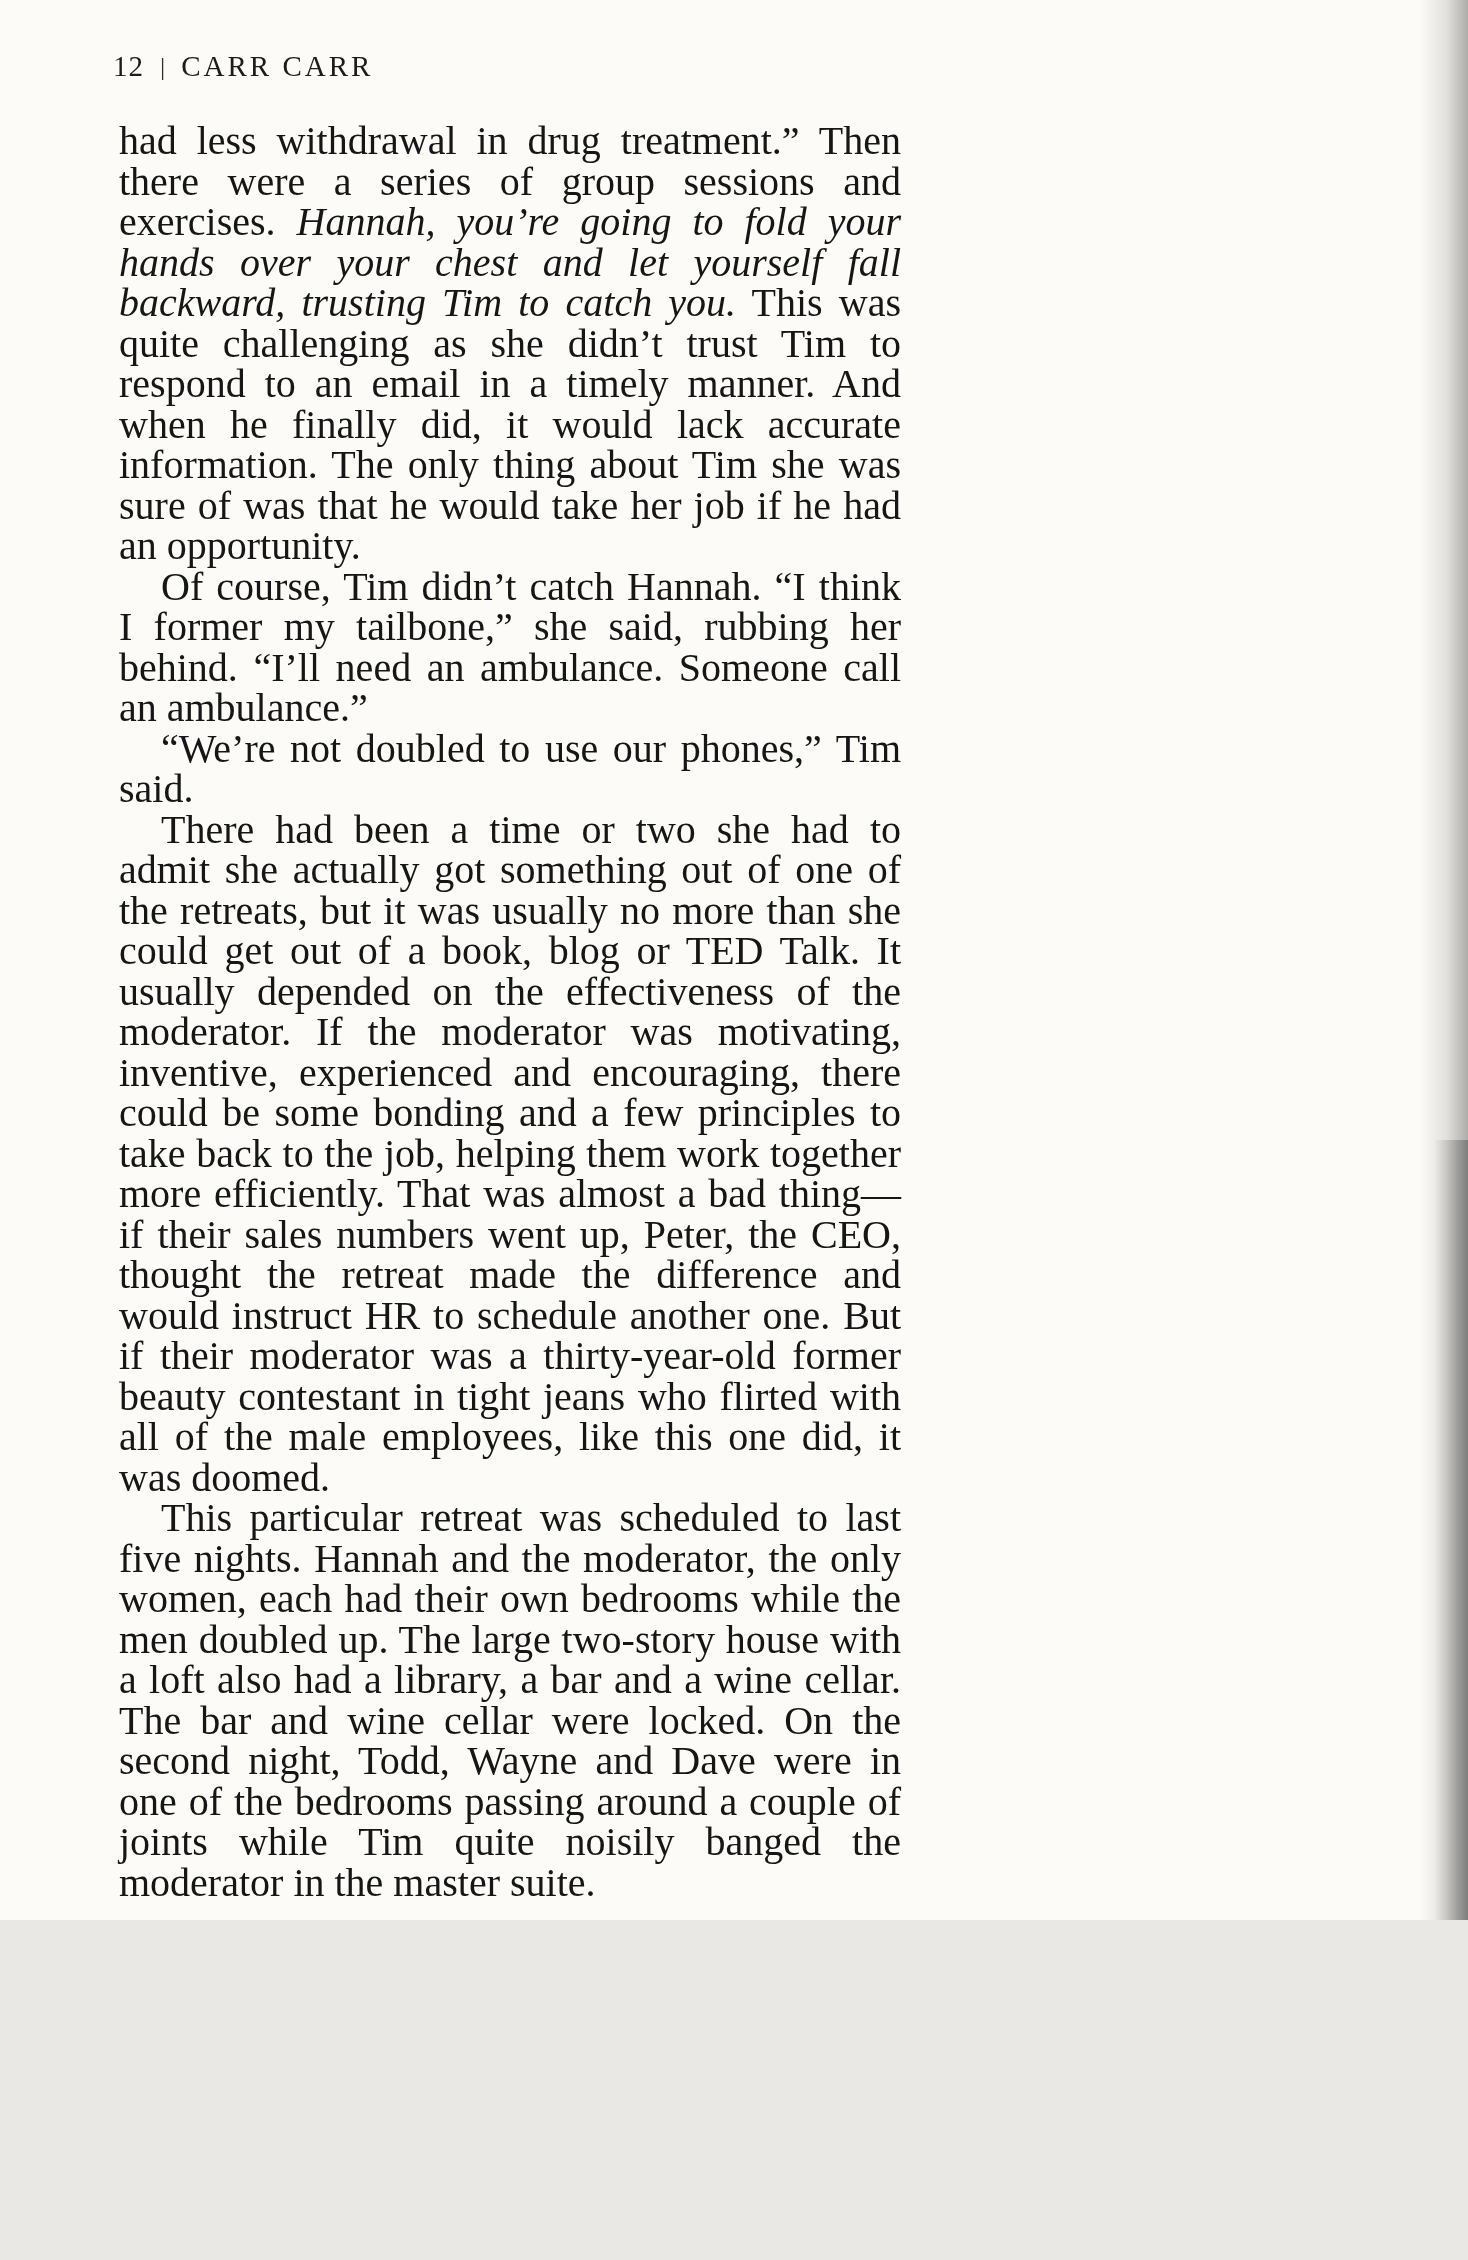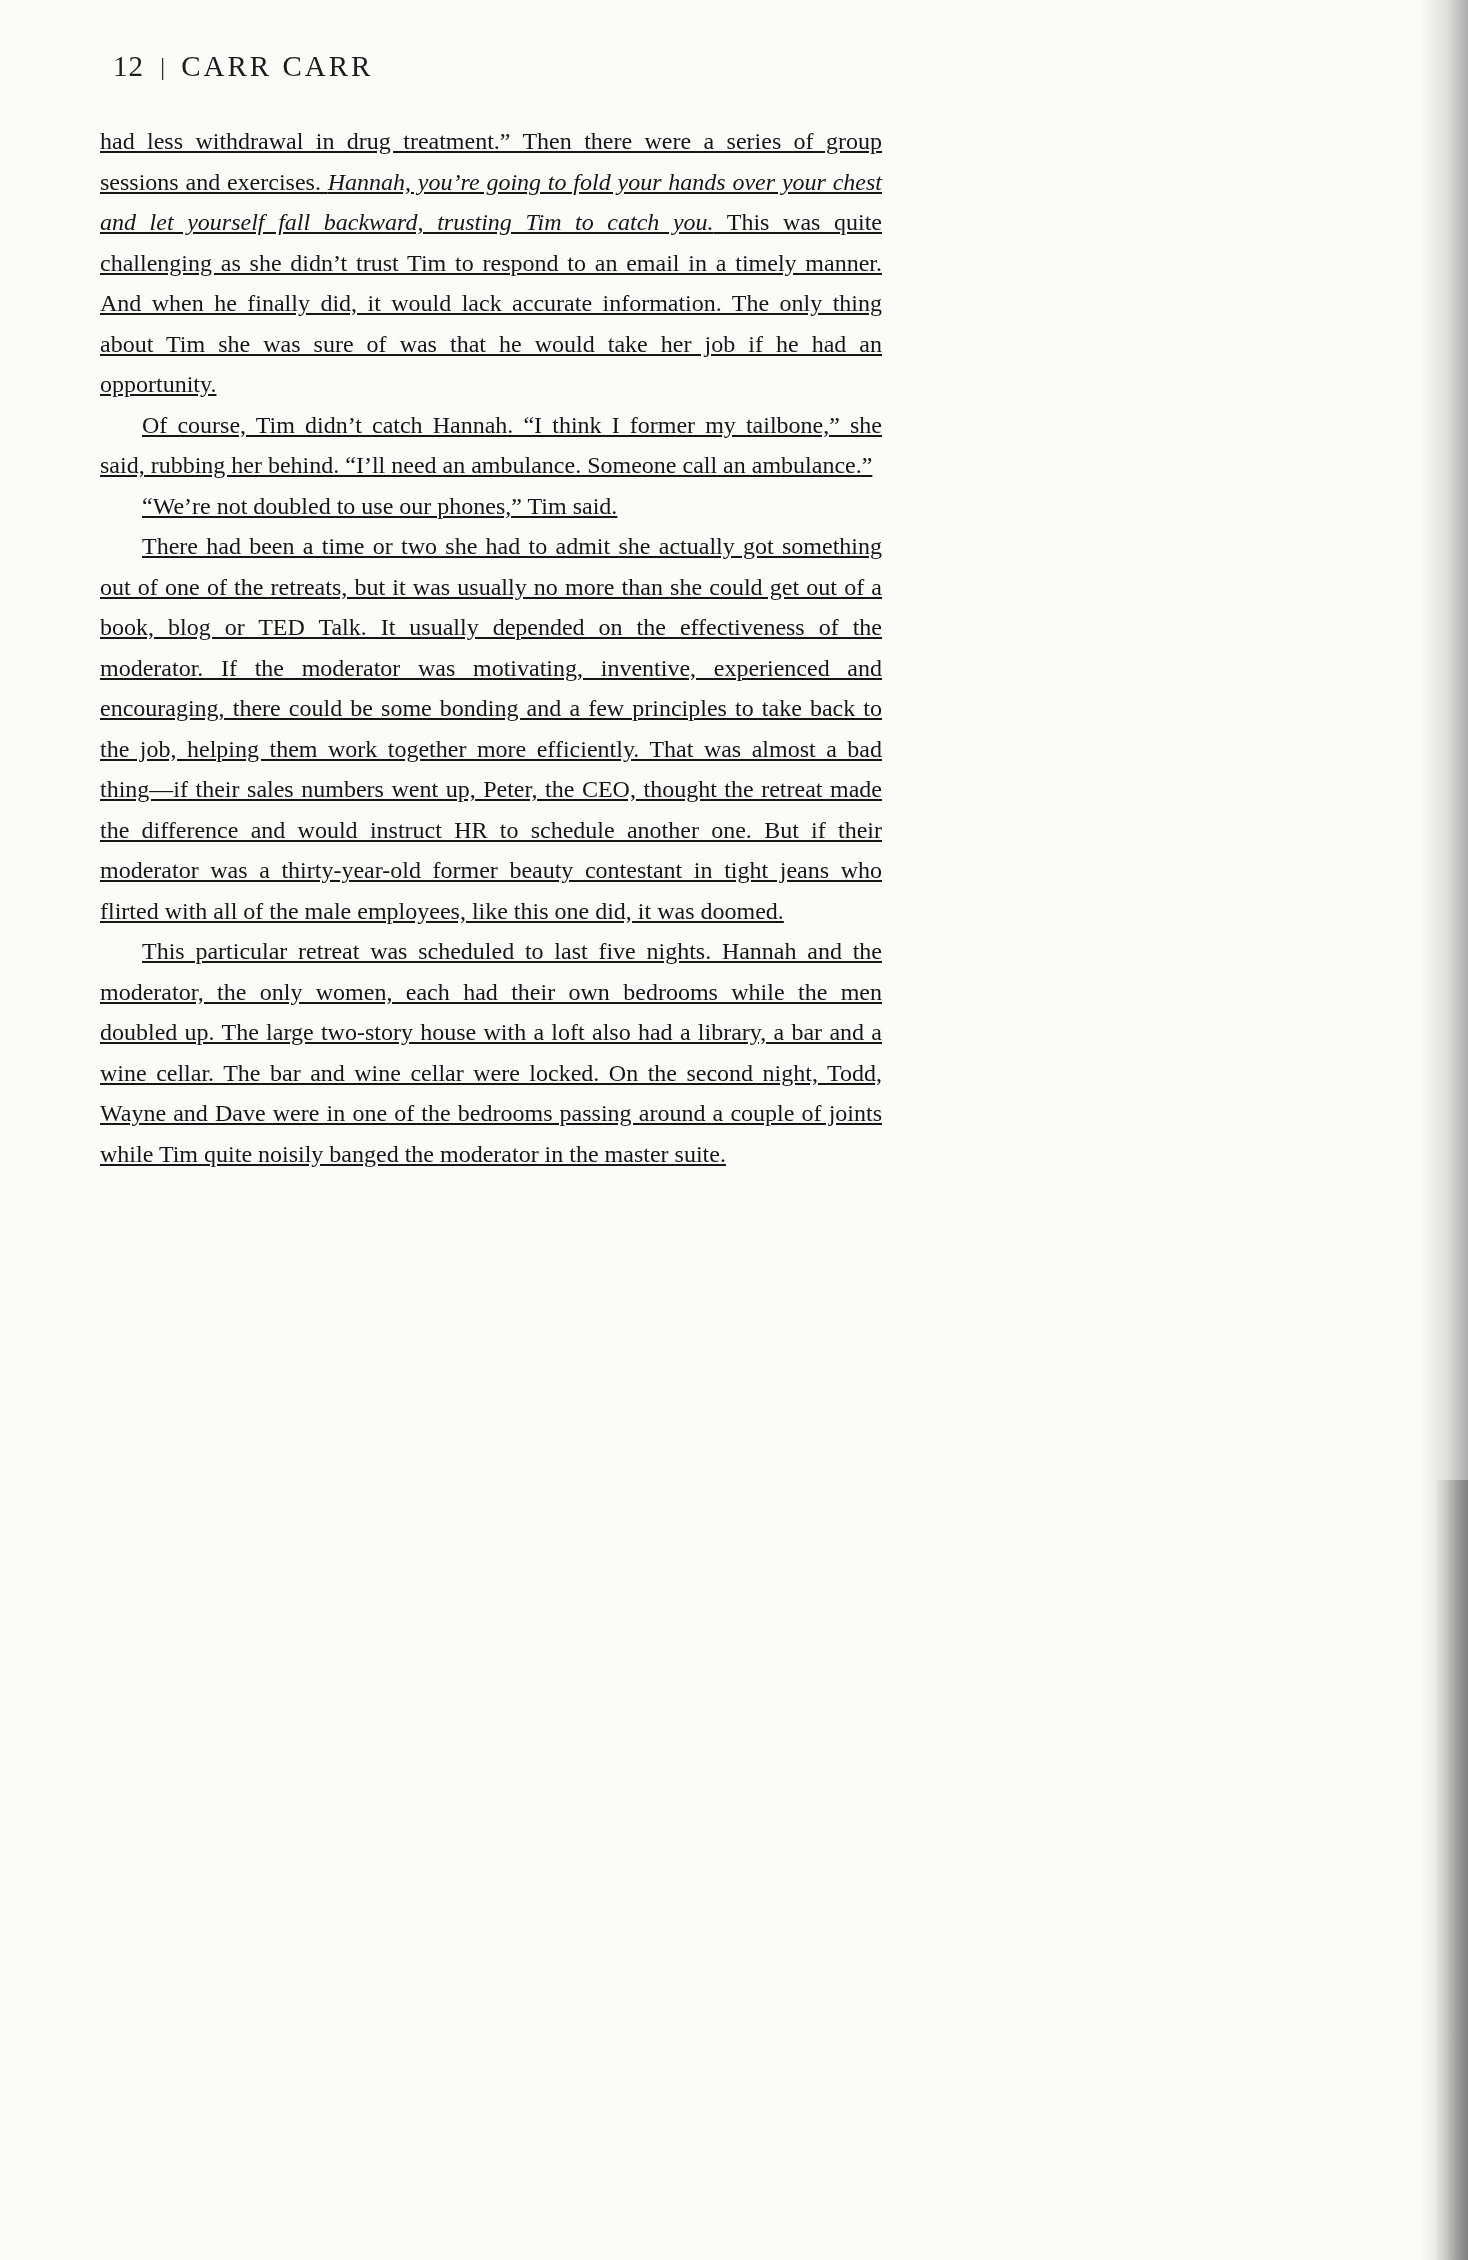--- a/index.html
+++ b/index.html
@@ -1,47 +1,46 @@
 <!DOCTYPE html>
 <html><head>
 <meta charset="utf-8">
 <style>
   html, body { margin: 0; padding: 0; background: #e9e8e5; }
   .page {
     position: relative;
     width: 1468px;
-    height: 2260px;
+    height: 1920px;
     background: #fcfbf8;
     overflow: hidden;
     font-family: "Liberation Serif", serif;
     color: #161616;
   }
   .running-head {
     position: absolute;
     left: 113px;
     top: 50px;
     display: flex;
     align-items: baseline;
     gap: 16px;
     font-size: 29px;
     color: #1c1c1c;
   }
   .running-head .num { letter-spacing: 1px; }
   .running-head .sep { font-size: 26px; color: #2f2f2f; transform: translateY(-1px); }
   .running-head .title { letter-spacing: 3px; }
   .body-text {
     position: absolute;
-    left: 100px;
+    left: 119px;
     top: 121px;
     width: 782px;
-    font-size: 24px;
+    font-size: 40px;
     line-height: 40.5px;
     text-align: justify;
     text-justify: inter-word;
-    text-decoration: underline;
   }
   .para { margin: 0; }
   .para.indent { text-indent: 42px; }
   .para em { font-style: italic; }
   .edge-shadow {
     position: absolute;
     top: 0;
     right: 0;
     width: 48px;
     height: 100%;

